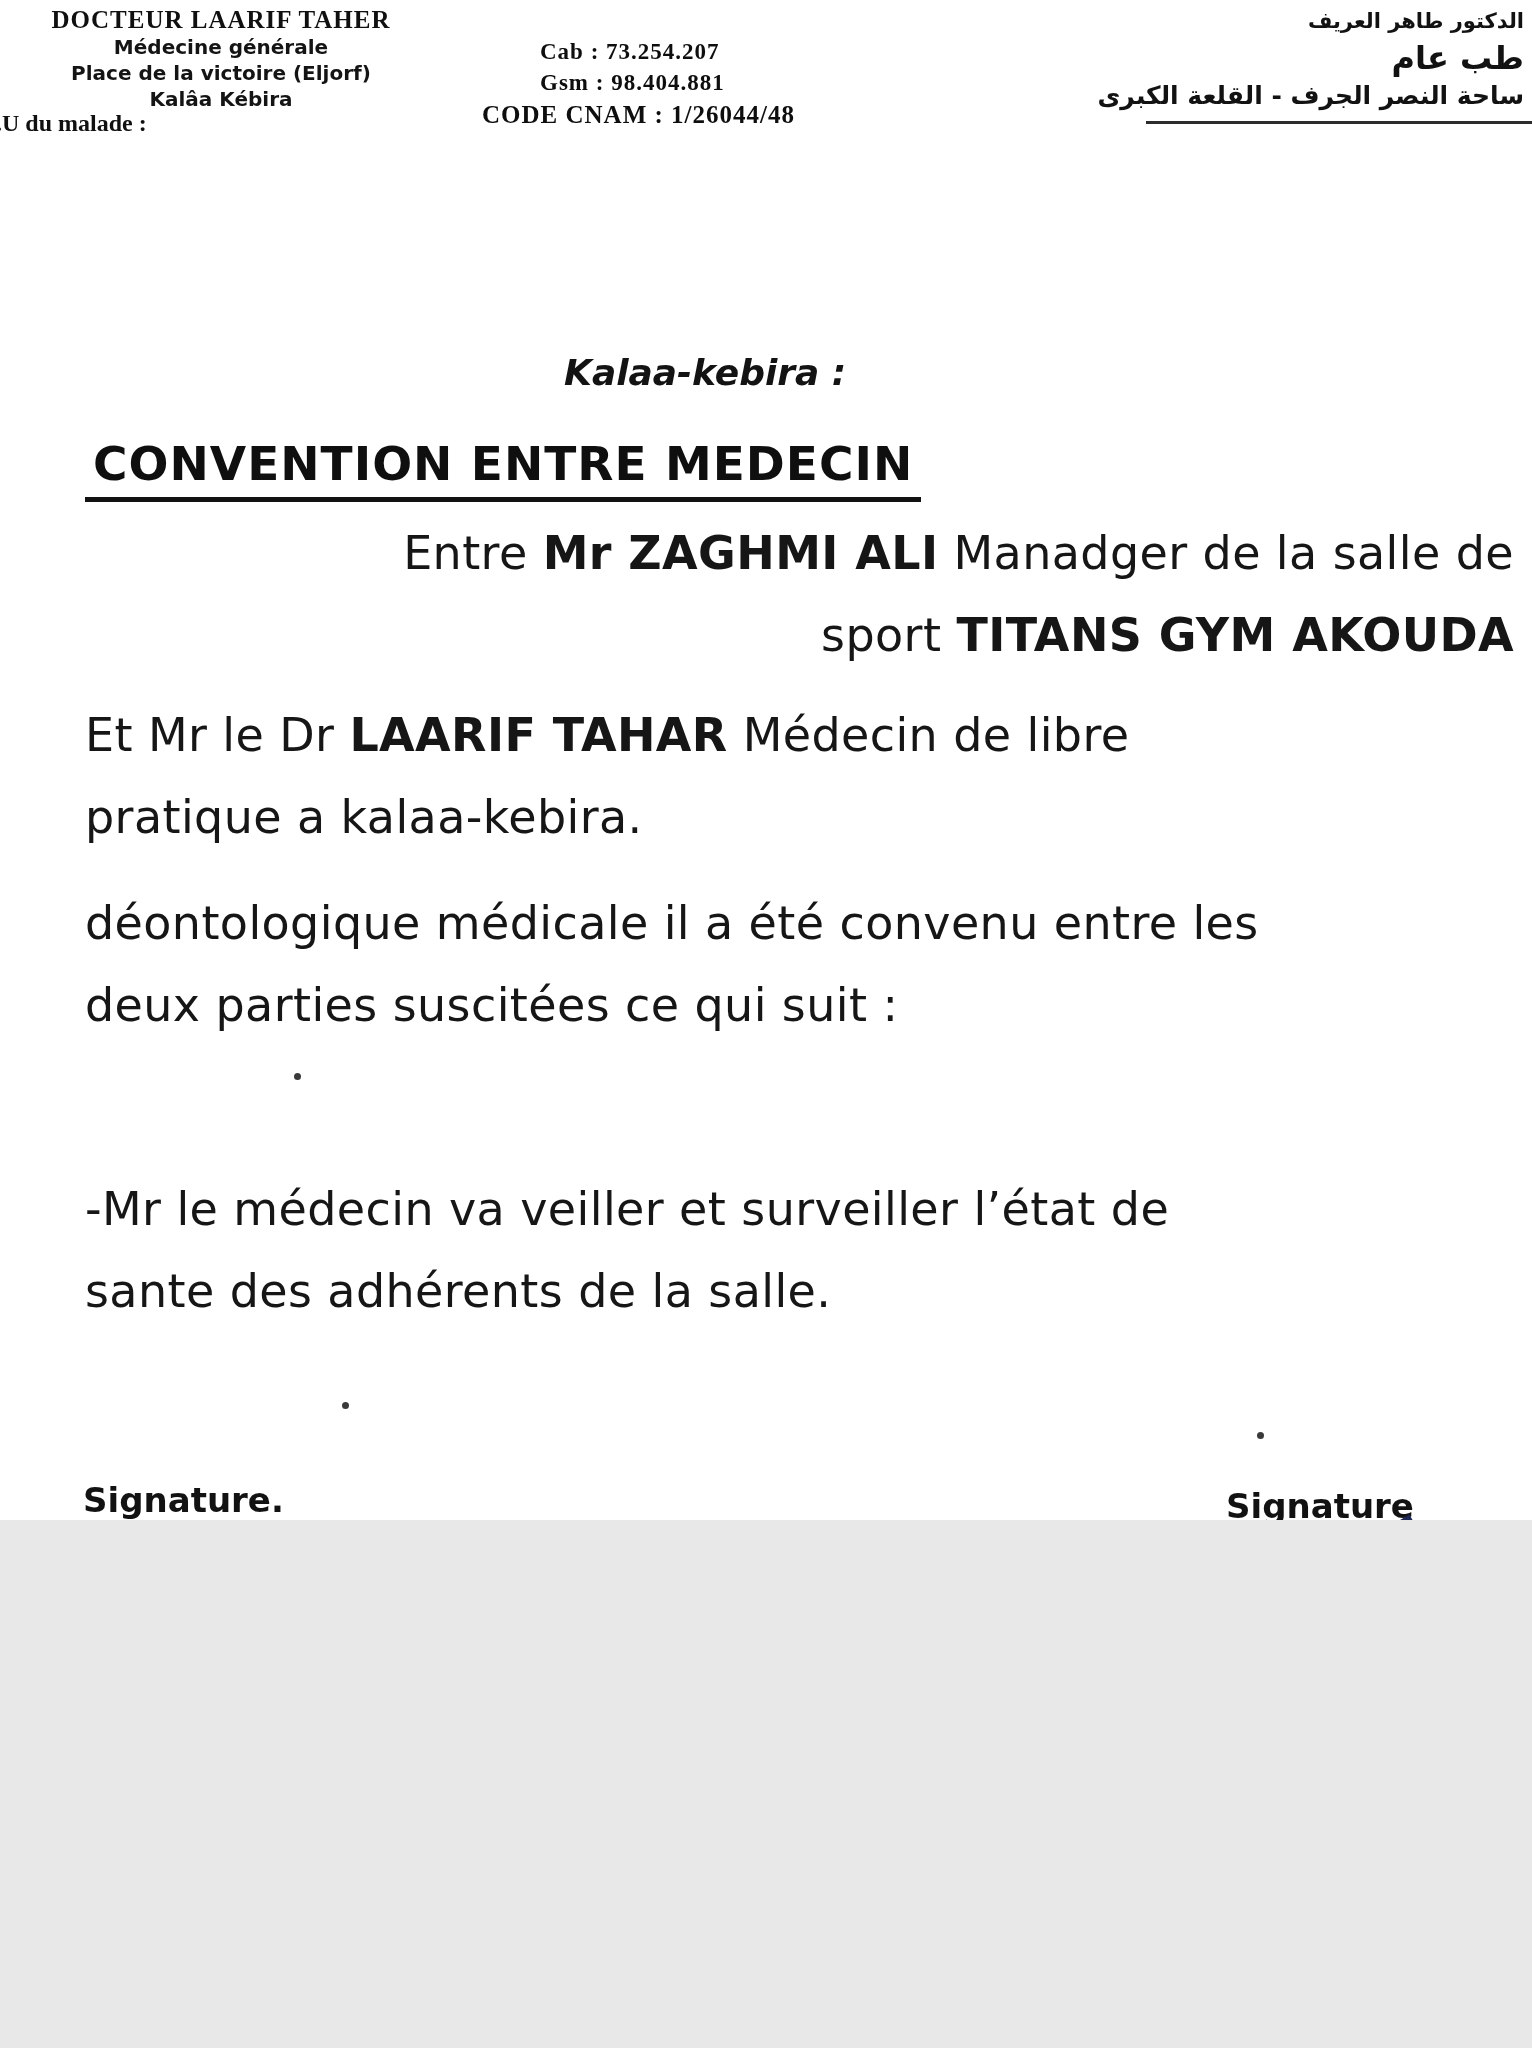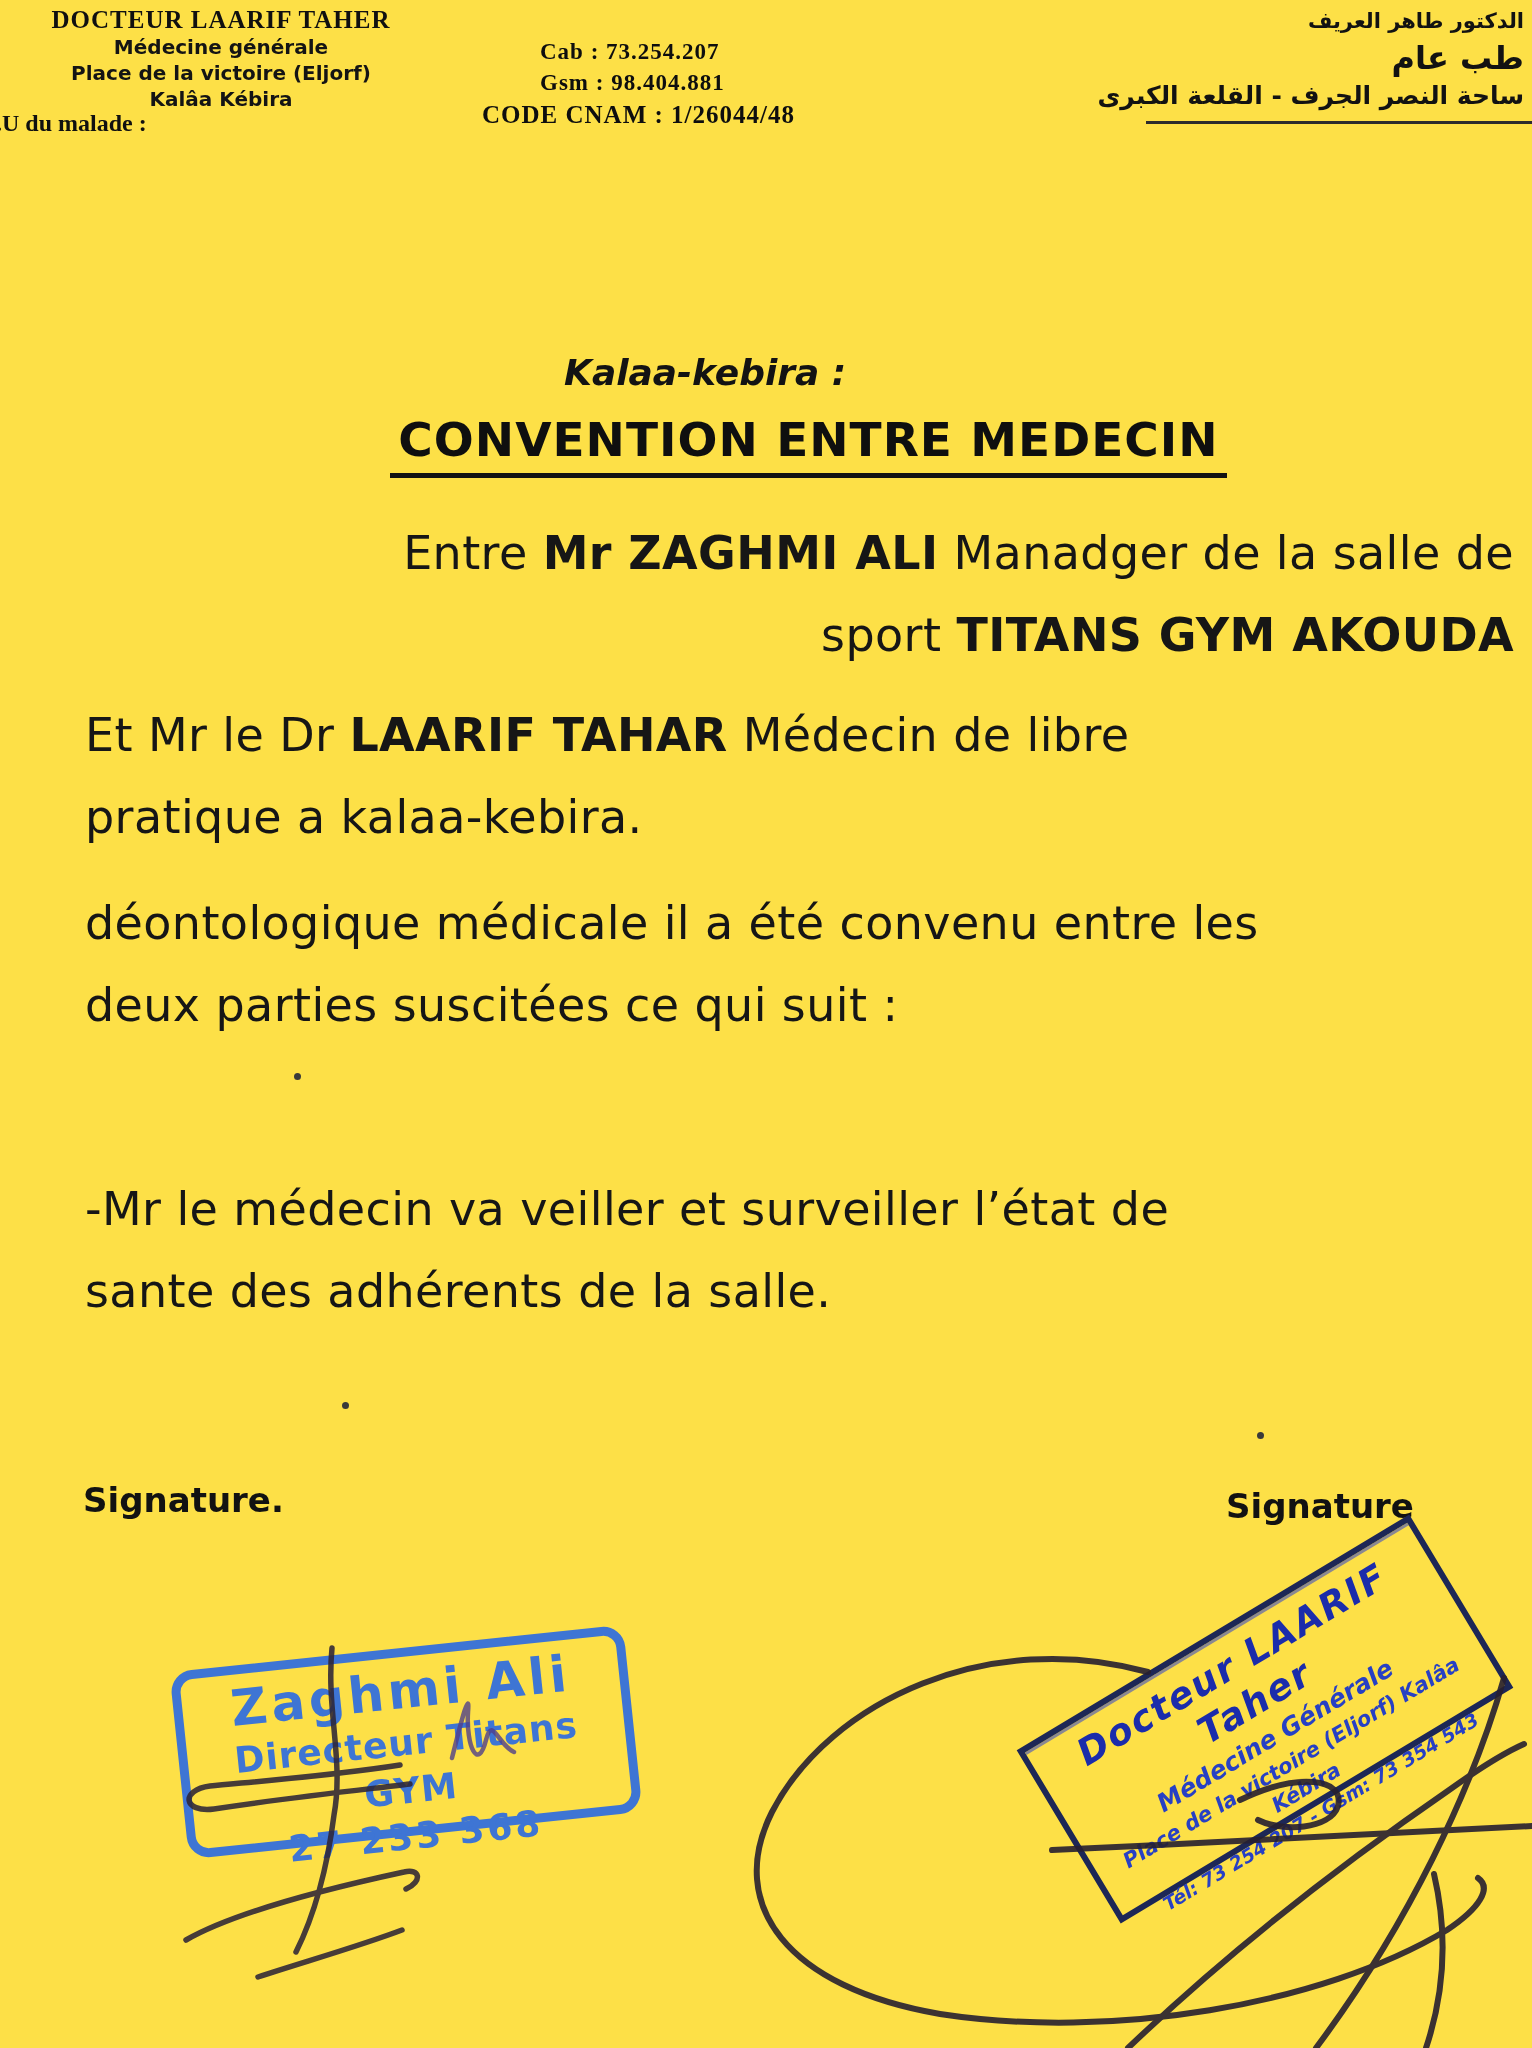--- a/index.html
+++ b/index.html
@@ -1,36 +1,36 @@
 <!DOCTYPE html>
 <html><head>
 <meta charset="utf-8">
 <style>
   html,body{margin:0;padding:0;background:#e8e8e8;}
   .doc{
-    position:relative;width:1532px;height:2048px;margin:0 auto;
-    background:#fde047;overflow:hidden;
+    position:relative;width:1532px;height:1520px;margin:0 auto;
+    background:#ffffff;overflow:hidden;
     font-family:"DejaVu Sans",sans-serif;color:#171717;
   }
   .abs{position:absolute;}
   
   .hdr-left{left:48px;top:6px;width:346px;text-align:center;}
   .hdr-left .l1{font-family:"Liberation Serif",serif;font-weight:bold;font-size:25px;letter-spacing:1px;color:#101010;}
   .hdr-left .l2,.hdr-left .l3,.hdr-left .l4{font-weight:bold;font-size:20px;line-height:26px;color:#141414;}
   .hdr-malade{left:-4px;top:110px;font-family:"Liberation Serif",serif;font-weight:bold;font-size:24px;color:#101010;}
   .hdr-center{left:540px;top:28px;font-family:"Liberation Serif",serif;font-weight:bold;font-size:23px;line-height:31px;color:#0e0e0e;letter-spacing:1px;margin-top:8px;}
   .hdr-cnam{left:482px;top:101px;font-family:"Liberation Serif",serif;font-weight:bold;font-size:25px;color:#0e0e0e;letter-spacing:1px;text-align:right;}
   .hdr-ar{right:8px;top:2px;text-align:right;direction:rtl;font-weight:bold;color:#121212;}
   .hdr-ar .a1{font-size:21px;line-height:38px;}
   .hdr-ar .a2{font-size:32px;line-height:37px;}
   .hdr-ar .a3{font-size:25px;line-height:37px;}
   .hdr-ar-line{left:1146px;top:121px;width:386px;height:3px;background:#2c2c2c;}
   
   .place-line{left:564px;top:352px;font-size:36px;font-weight:bold;font-style:italic;color:#131313;}
-  .title-wrap{left:85px;right:0;top:412px;text-align:center;}
+  .title-wrap{left:85px;right:0;top:436px;text-align:left;}
   .title{display:inline-block;font-size:47px;font-weight:bold;letter-spacing:1px;color:#0f0f0f;
          border-bottom:5px solid #121212;padding:0 8px 6px 8px;}
   .para{left:85px;right:18px;font-size:46px;line-height:82px;letter-spacing:.4px;color:#161616;white-space:nowrap;}
   .para .b{font-weight:bold;}
   .p1{top:512px;text-align:right;}
   .p2{top:694px;}
   .p3{top:882px;}
   .p4{top:1168px;}
   
   .sig-label{font-size:34px;font-weight:bold;color:#121212;}

